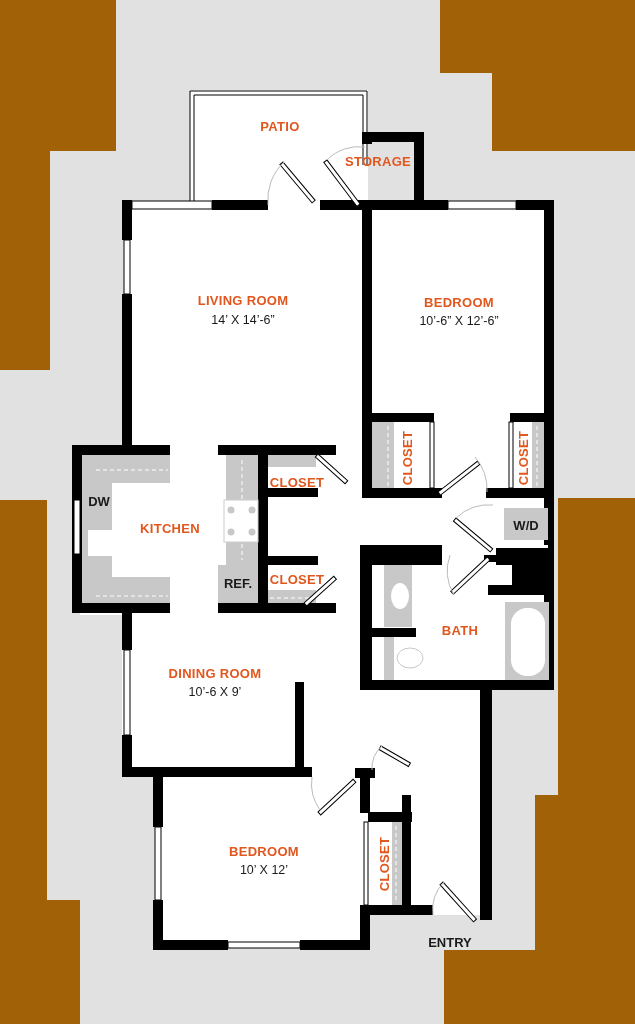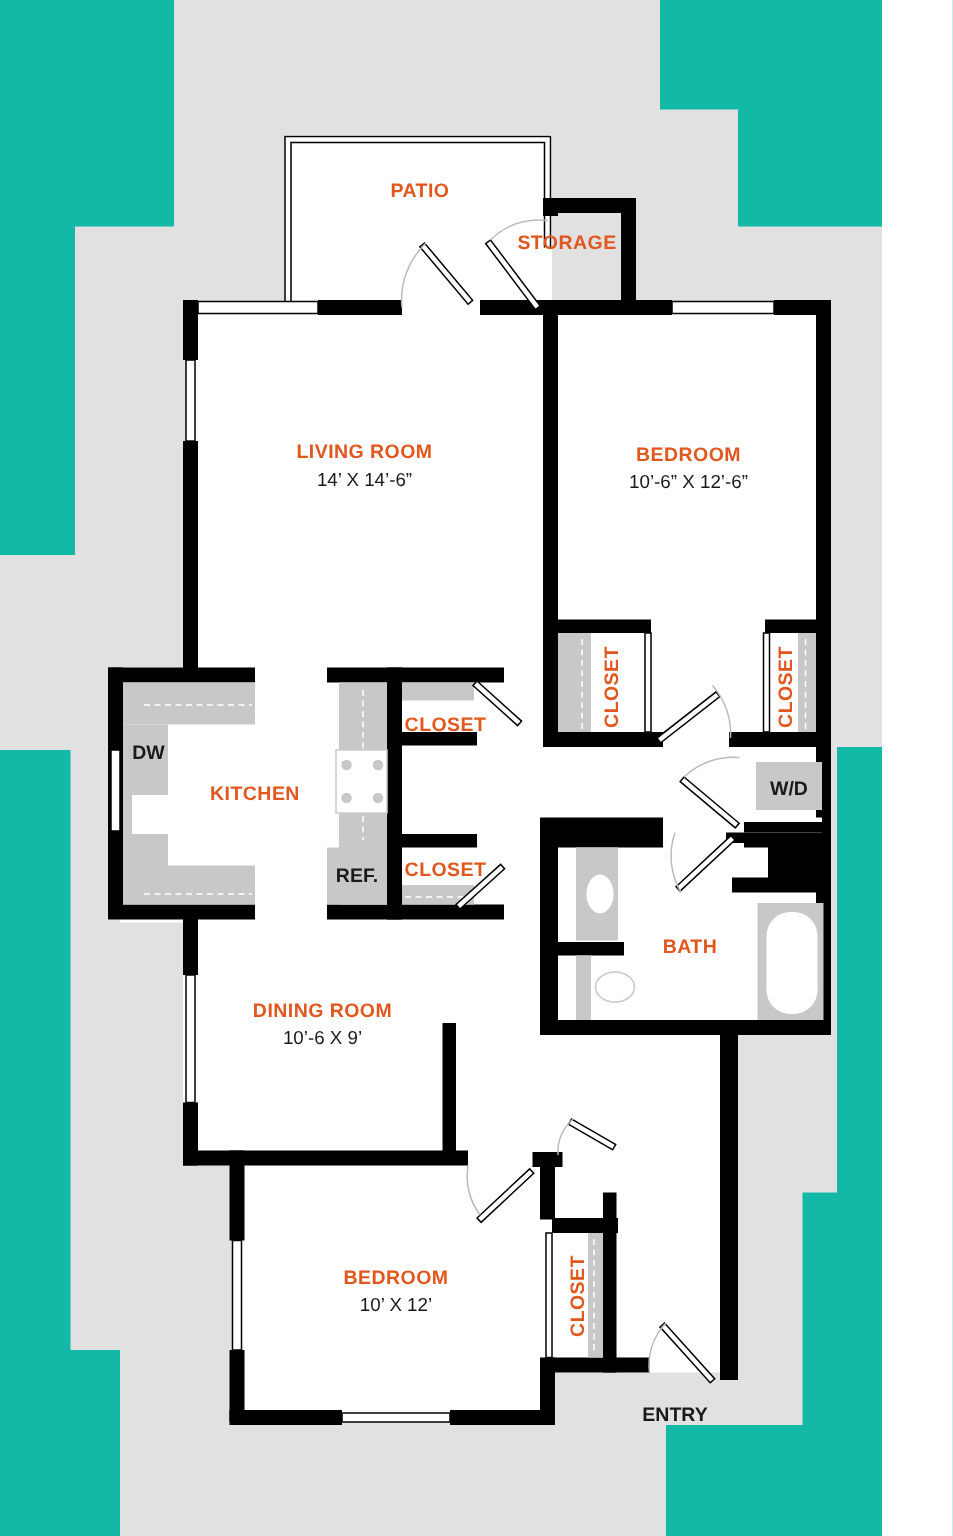--- a/index.html
+++ b/index.html
@@ -1,16 +1,16 @@
 <!DOCTYPE html>
 <html><head>
 <meta charset="utf-8">
 <style>
   html, body { margin: 0; padding: 0; background: #ffffff; }
-  #stage { position: relative; width: 588px; height: 1024px; overflow: hidden; background: #14b8a6; }
+  #stage { position: relative; width: 635px; height: 1024px; overflow: hidden; background: #a16207; }
   svg { position: absolute; left: 0; top: 0; }
   .label { font-family: "Liberation Sans", sans-serif; font-weight: bold; fill: #e2571e; font-size: 13px; letter-spacing: 0.3px; }
   .dim { font-family: "Liberation Sans", sans-serif; font-size: 12.5px; fill: #1a1a1a; }
   .black-label { font-family: "Liberation Sans", sans-serif; font-weight: bold; font-size: 13px; fill: #1a1a1a; }
   .wall { fill: #000000; }
   .fixture { fill: #c8c8c8; }
   .win { fill: #ffffff; stroke: #000; stroke-width: 1; }
   .door { fill: #ffffff; stroke: #000; stroke-width: 1; }
   .swing { fill: none; stroke: #bbbbbb; stroke-width: 1; }
   .dash { stroke: #ffffff; stroke-width: 1; stroke-dasharray: 4 3; fill: none; }

